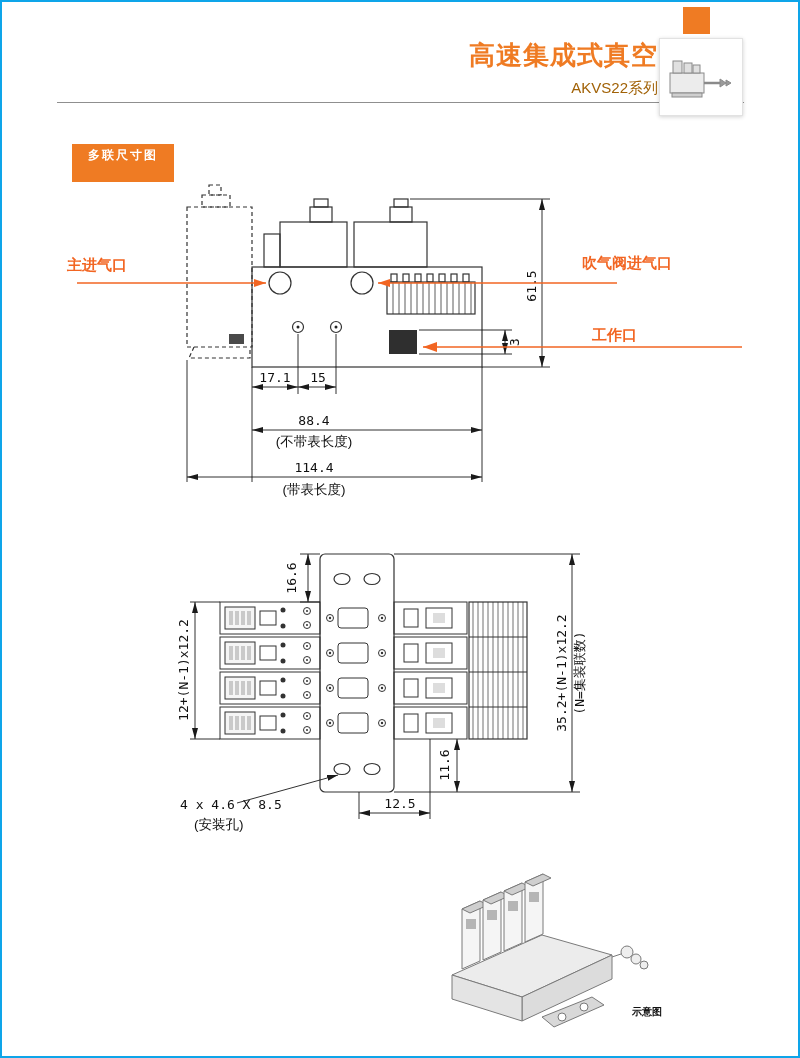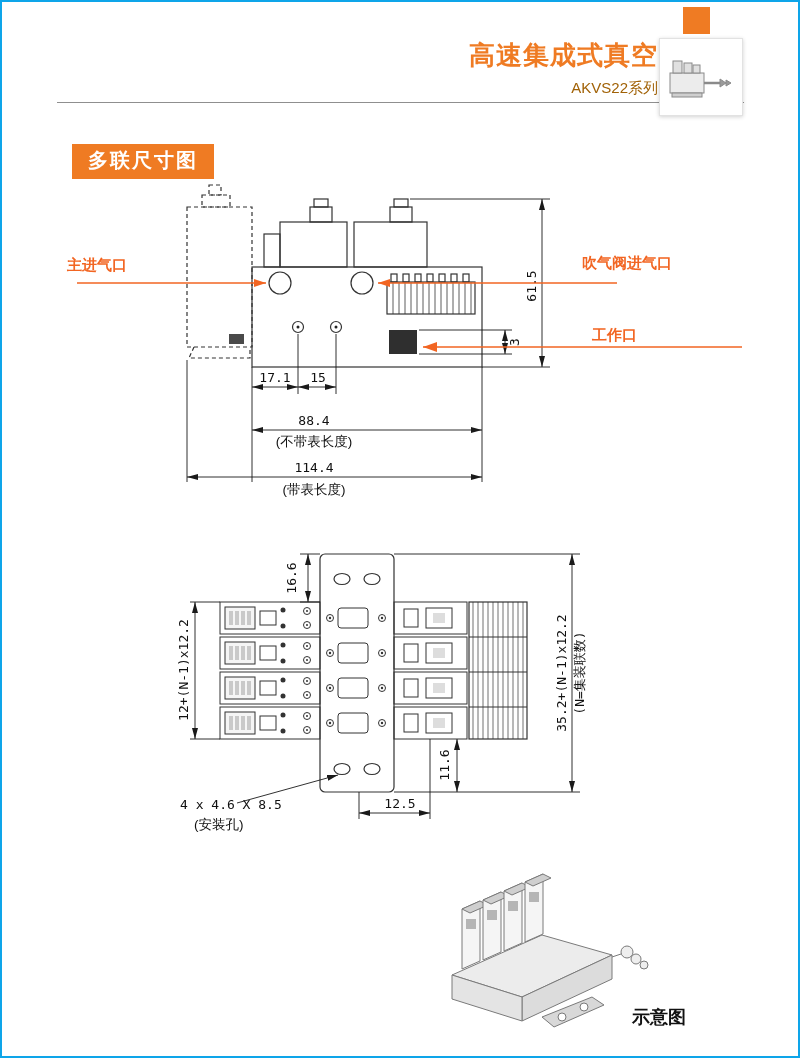--- a/index.html
+++ b/index.html
@@ -5,23 +5,23 @@
   *{box-sizing:border-box}
   html,body{margin:0;padding:0;background:#f2f2f2}
   .page{position:relative;width:800px;height:1058px;margin:0 auto;background:#fff;
         border:2px solid #0ea5e9;font-family:"Liberation Sans",sans-serif;overflow:hidden}
   .corner{position:absolute;top:5px;right:88px;width:27px;height:27px;background:#ef7b23}
   .title{position:absolute;top:36px;right:140px;font-size:26px;font-weight:bold;color:#ef7b23;letter-spacing:1px;white-space:nowrap}
   .series{position:absolute;top:77px;right:140px;font-size:15px;color:#a16207}
   .rule{position:absolute;top:100px;left:55px;right:54px;height:1px;background:#8f8f8f}
   .thumb{position:absolute;top:36px;right:55px;width:84px;height:78px;background:#fff;
          border:1px solid #e2e2e2;box-shadow:0 1px 4px rgba(0,0,0,.18)}
-  .badge{position:absolute;top:142px;left:70px;background:#ef7b23;color:#fff;font-size:20px;
-         font-weight:bold;padding:3px 16px 5px;letter-spacing:2px}
-  .caption{position:absolute;top:1003px;left:630px;font-size:18px;font-weight:bold;color:#111}
+  .badge{position:absolute;top:142px;left:70px;background:#ef7b23;color:#fff;font-size:12px;
+         font-weight:bold;padding:3px 16px 18px;letter-spacing:2px}
+  .caption{position:absolute;top:1003px;left:630px;font-size:10px;font-weight:bold;color:#111}
   .d1{position:absolute;left:40px;top:180px}
   .d2{position:absolute;left:140px;top:535px}
   .d3{position:absolute;left:420px;top:855px}
   .dim{font:13px "DejaVu Sans Mono",monospace;fill:#111}
   .dimcn{font:13.5px "Liberation Sans",sans-serif;fill:#111}
   .olabel{font:bold 15px "Liberation Sans",sans-serif;fill:#f26522}
   svg .ln{stroke:#1a1a1a;stroke-width:0.9;fill:none}
   svg .shp{stroke:#333;stroke-width:1.2;fill:none}
   svg .oln{stroke:#f26522;stroke-width:1.4;fill:none}
 </style>

